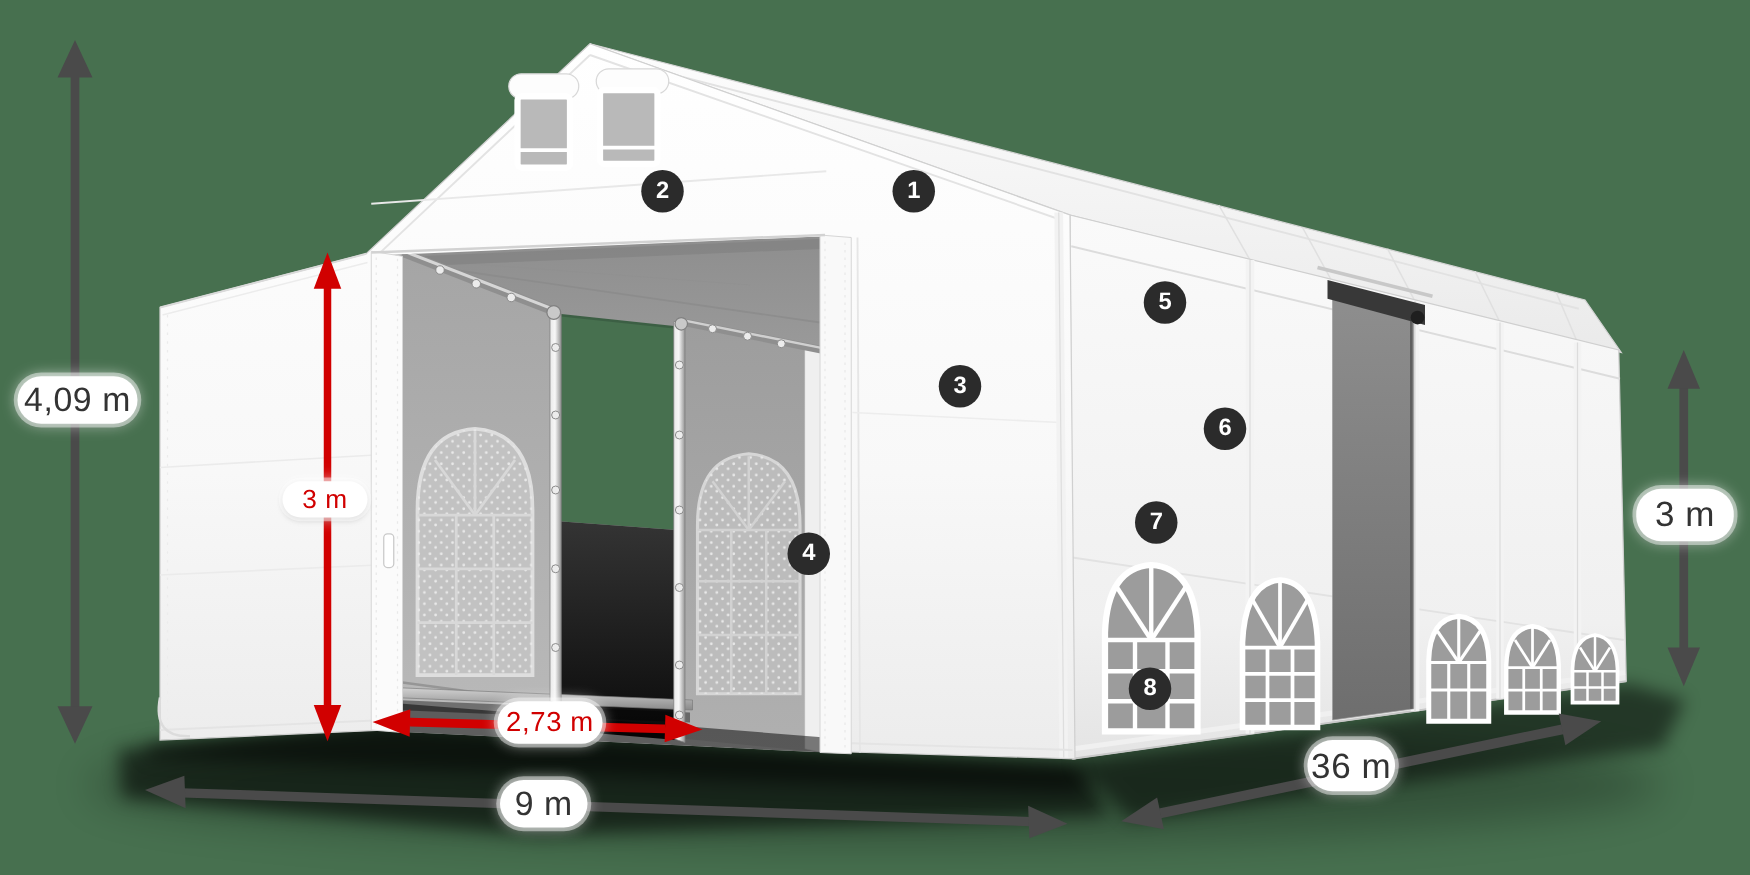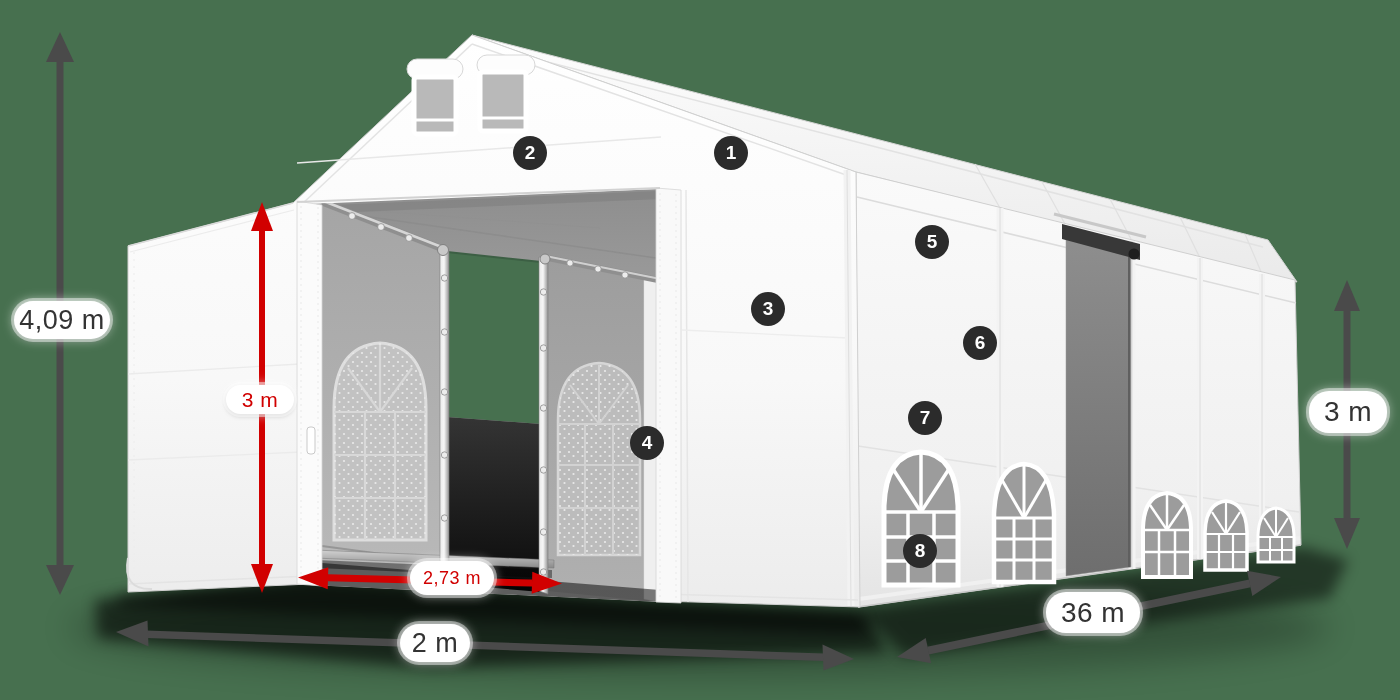--- a/index.html
+++ b/index.html
@@ -339,23 +339,23 @@
     <g fill="#D10000">
       <path d="M328,574.2 L532,579.6 L532,586.6 L328,581.2 Z"></path>
       <path d="M298,577.5 L327.7,589.3 L328.3,567.3 Z"></path>
       <path d="M562,583.5 L531.7,593.7 L532.3,571.7 Z"></path>
     </g>
   </g>
 </svg>
 
 <div class="pill" style="left:14px;top:301px;width:96px;height:38px;font-size:27px">4,09 m</div>
 <div class="pill red" style="left:226px;top:385px;width:68px;height:29px;font-size:21px">3 m</div>
-<div class="pill red" style="left:410px;top:561px;width:84px;height:34px;font-size:18px">2,73 m</div>
-<div class="pill" style="left:400px;top:624px;width:70px;height:38px;font-size:27px">2 m</div>
-<div class="pill" style="left:1046px;top:592px;width:94px;height:41px;font-size:28px">36 m</div>
+<div class="pill red" style="left:398px;top:561px;width:84px;height:34px;font-size:22px">2,73 m</div>
+<div class="pill" style="left:400px;top:624px;width:70px;height:38px;font-size:27px">9 m</div>
+<div class="pill" style="left:1046px;top:592px;width:70px;height:41px;font-size:28px">36 m</div>
 <div class="pill" style="left:1309px;top:391px;width:78px;height:42px;font-size:28px">3 m</div>
 
 <div class="badge" style="left:714px;top:136px">1</div>
 <div class="badge" style="left:513px;top:136px">2</div>
 <div class="badge" style="left:751px;top:292px">3</div>
 <div class="badge" style="left:630px;top:426px">4</div>
 <div class="badge" style="left:915px;top:225px">5</div>
 <div class="badge" style="left:963px;top:326px">6</div>
 <div class="badge" style="left:908px;top:401px">7</div>
 <div class="badge" style="left:903px;top:534px">8</div>

